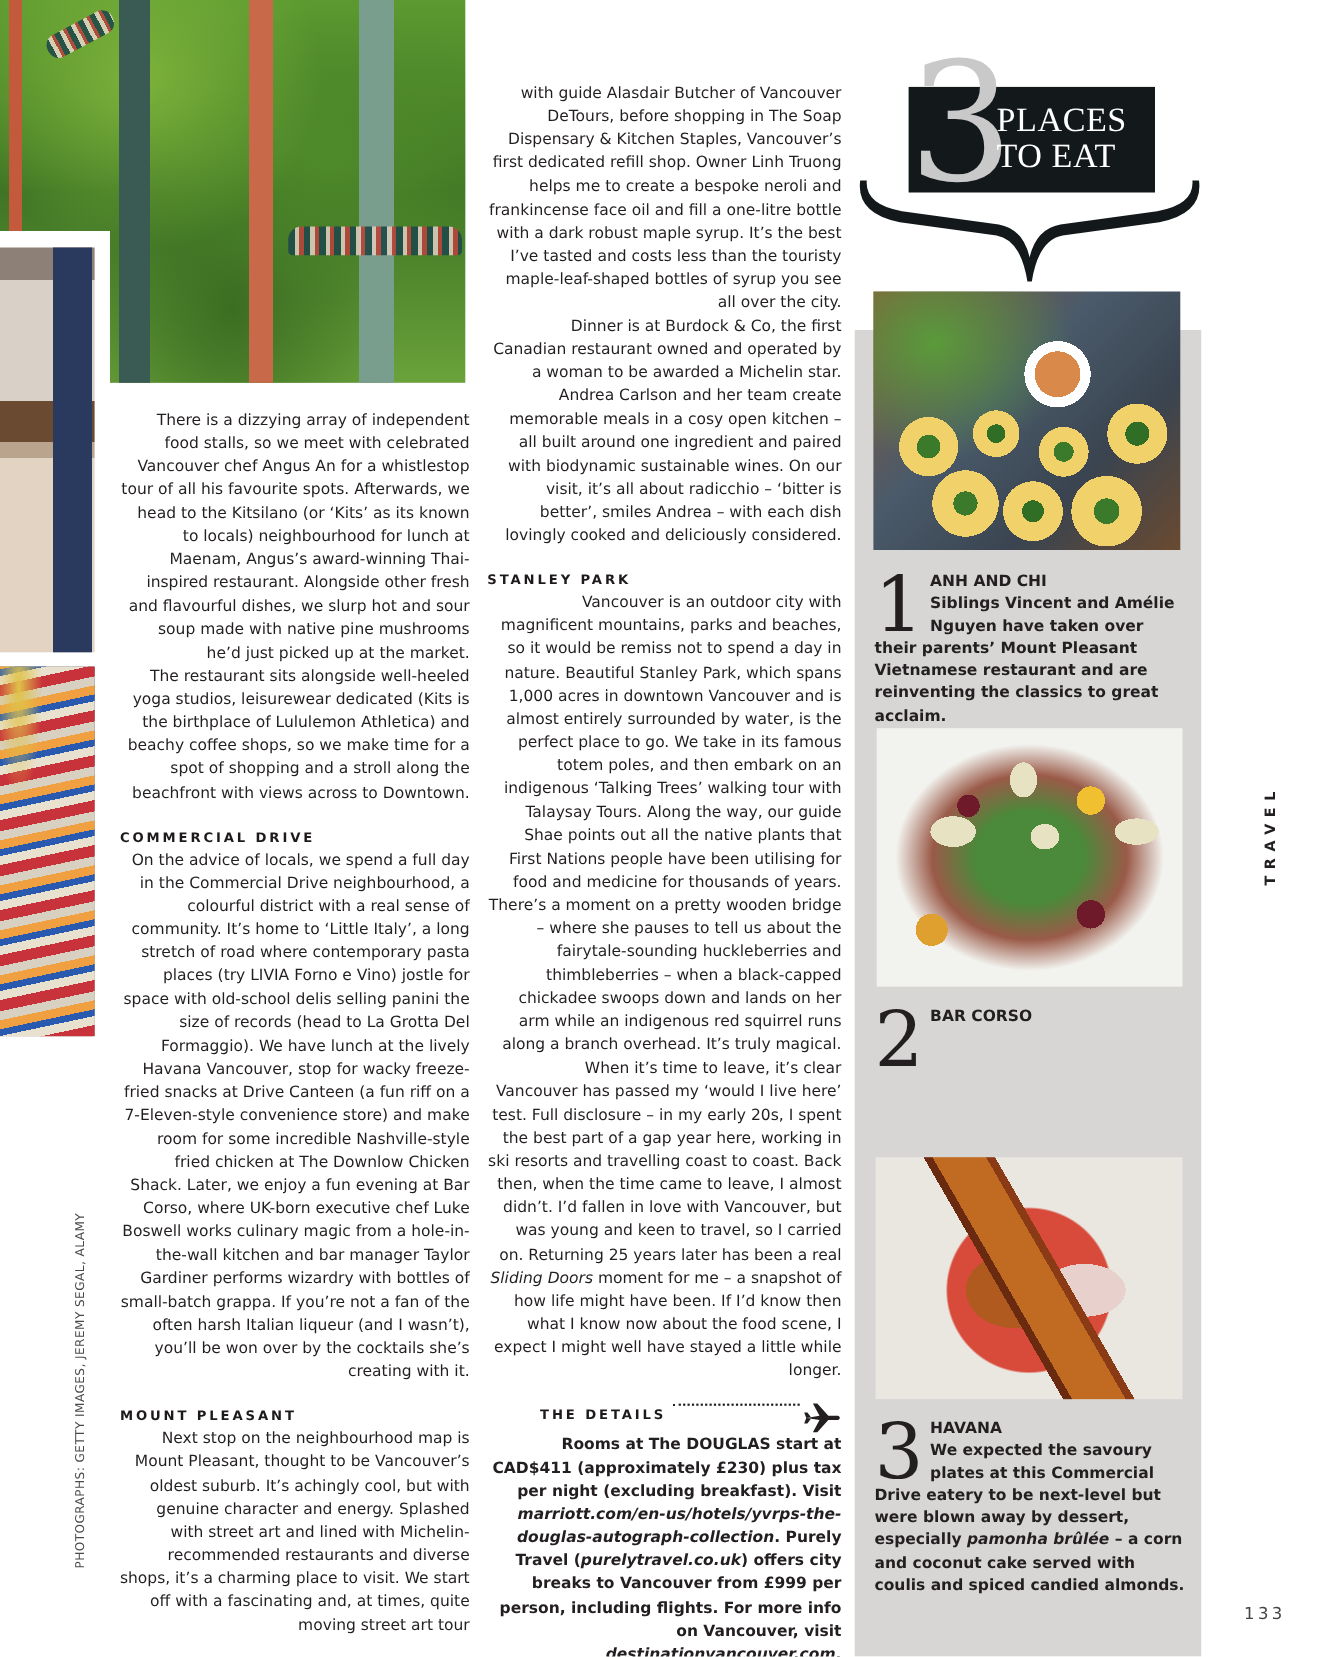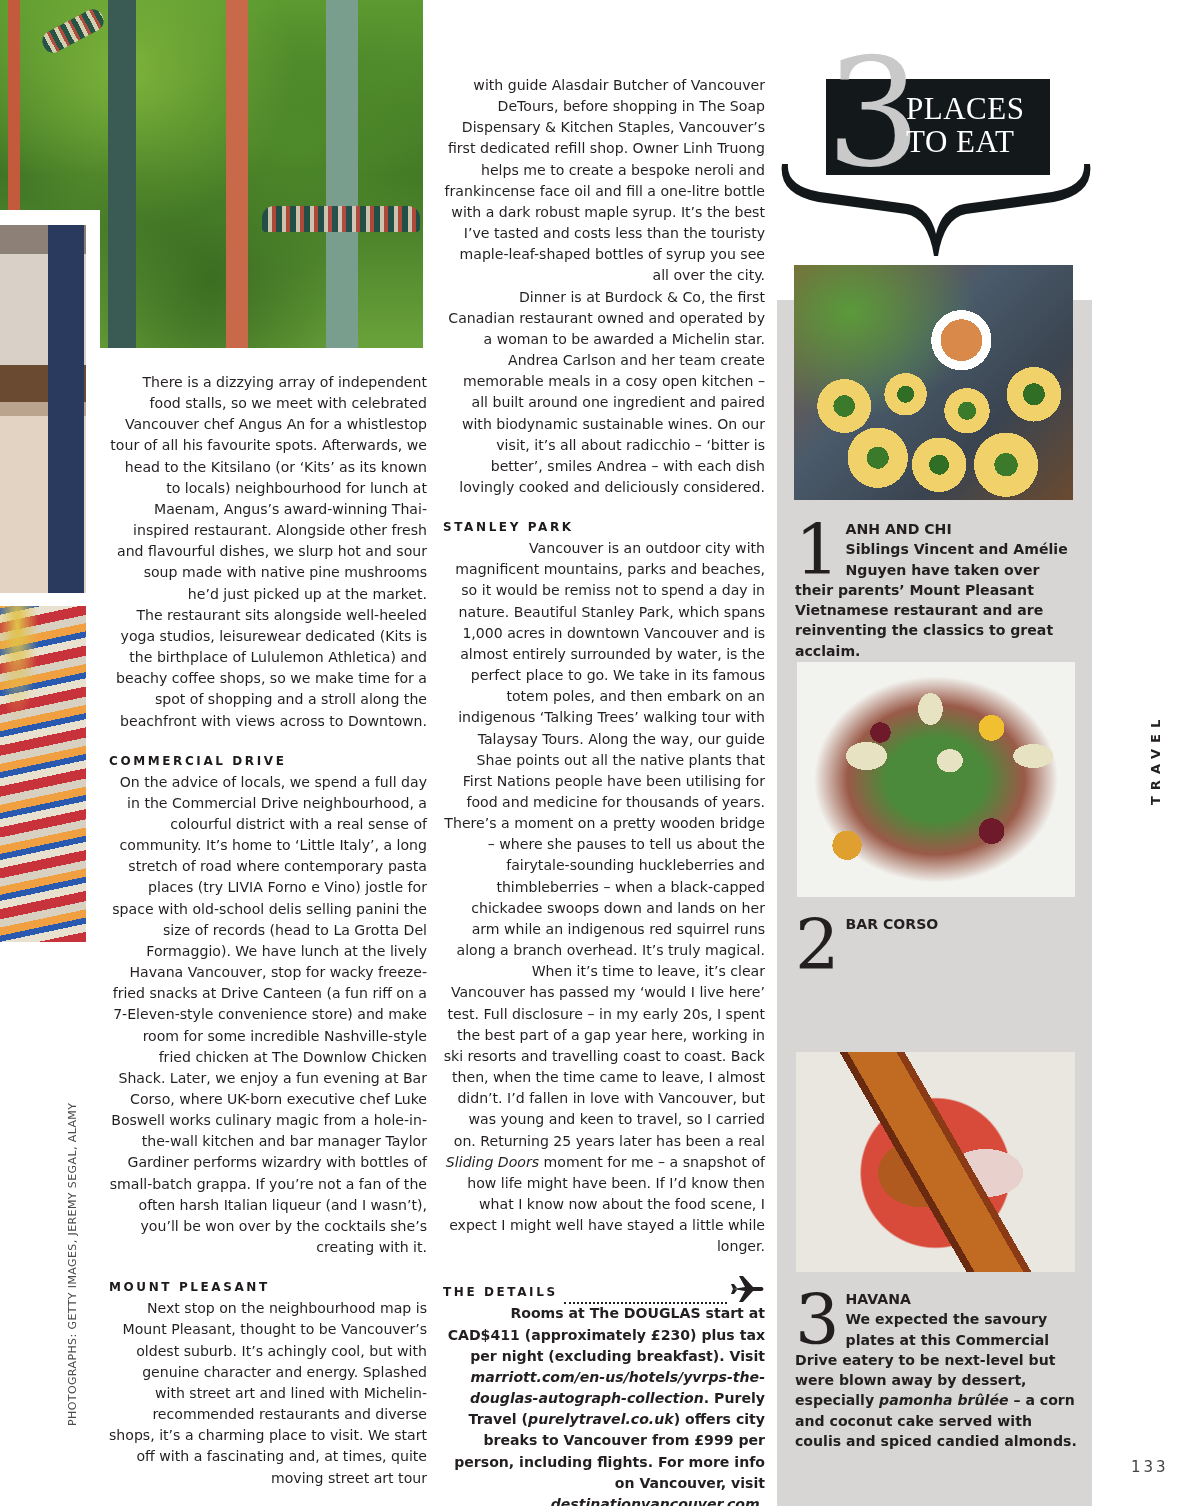--- a/index.html
+++ b/index.html
@@ -100,21 +100,21 @@
   .col p.indent { text-indent: 16px; }
   .col-1 { left: 109px; top: 372px; width: 318px; }
   .col-2 { left: 443px; top: 75px; width: 322px; }
   .heading {
     font-weight: bold; font-size: 12px; letter-spacing: 2.6px; line-height: 22px; margin-top: 18px; color: #1e1a1b;
   }
   .details p { font-weight: bold; }
   .details em { font-weight: bold; }
   em { font-style: italic; }
 
-  .details-head { display: flex; align-items: flex-end; }
+  .details-head { display: flex; align-items: flex-start; margin-left: 48px; }
   .dots { flex: 1; border-bottom: 2px dotted #231f20; height: 0; margin: 0 4px 0 6px; position: relative; top: 1px; }
   .plane { width: 34px; height: 28px; }
 
   
   .place { position: absolute; left: 795px; width: 285px; font-size: 14.1px; line-height: 20.3px; }
   .place .dropnum {
     float: left; font-family: "DejaVu Serif", "Liberation Serif", serif; font-size: 70px; line-height: 58px;
     margin: 2px 6px 0 0; color: #231f20;
   }
   .place .name { font-weight: bold; display: block; }

